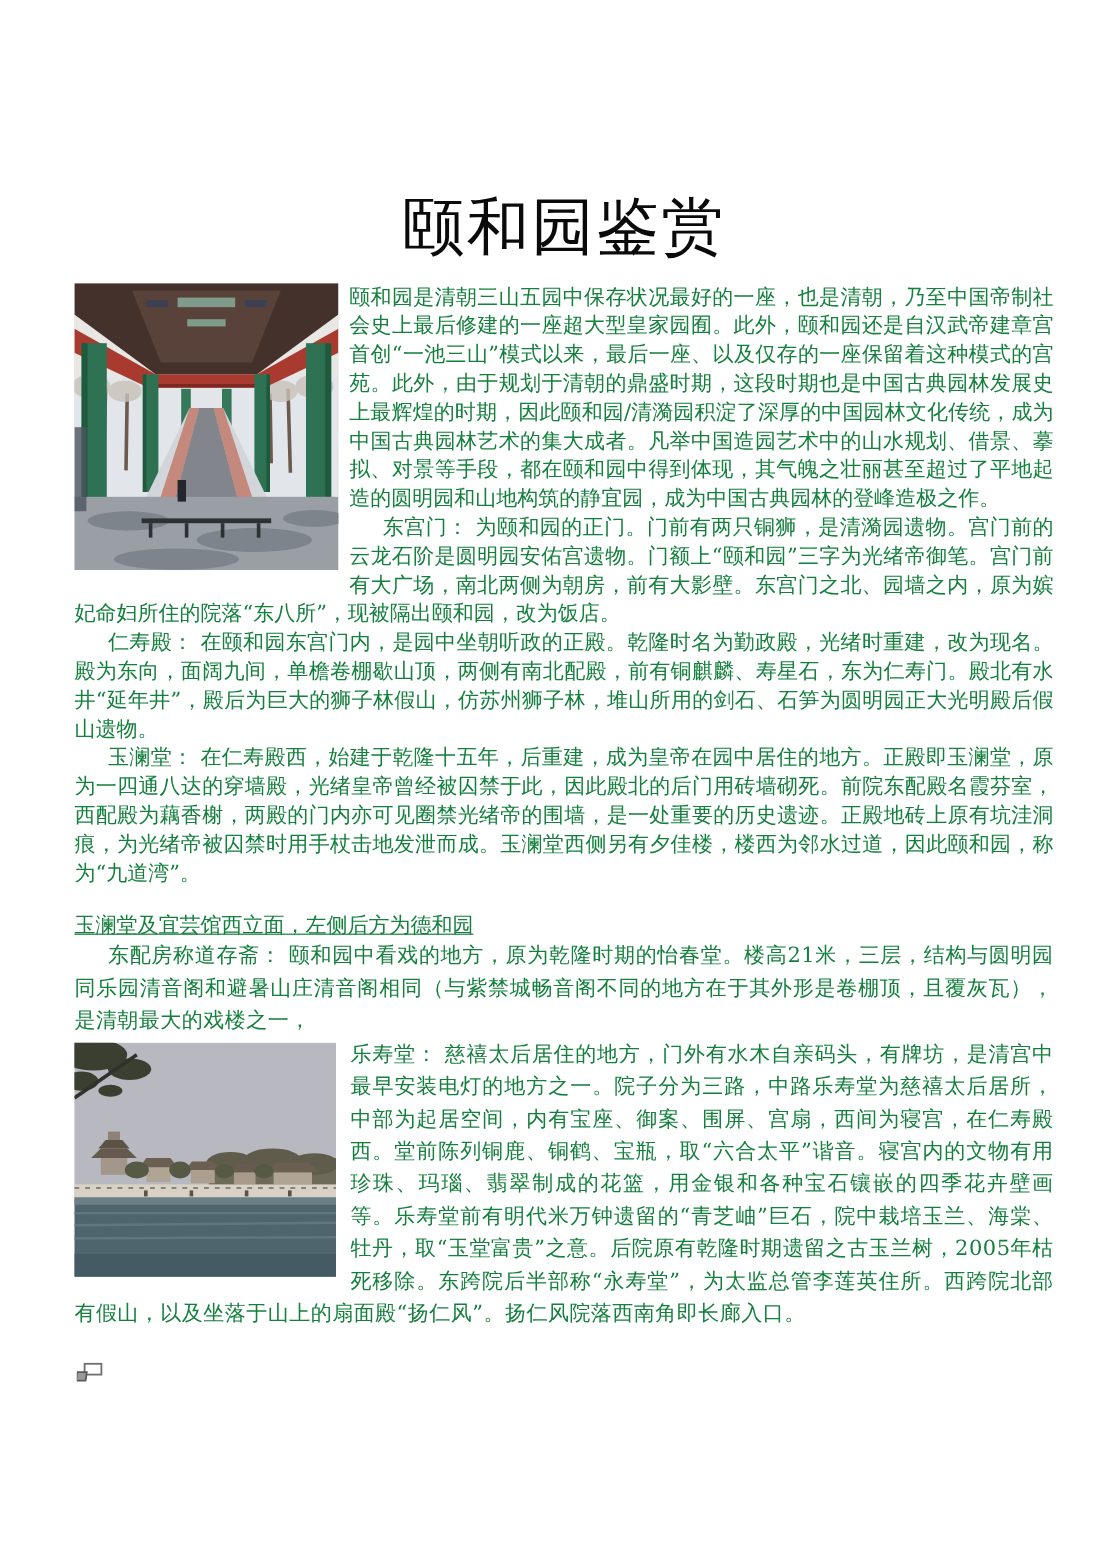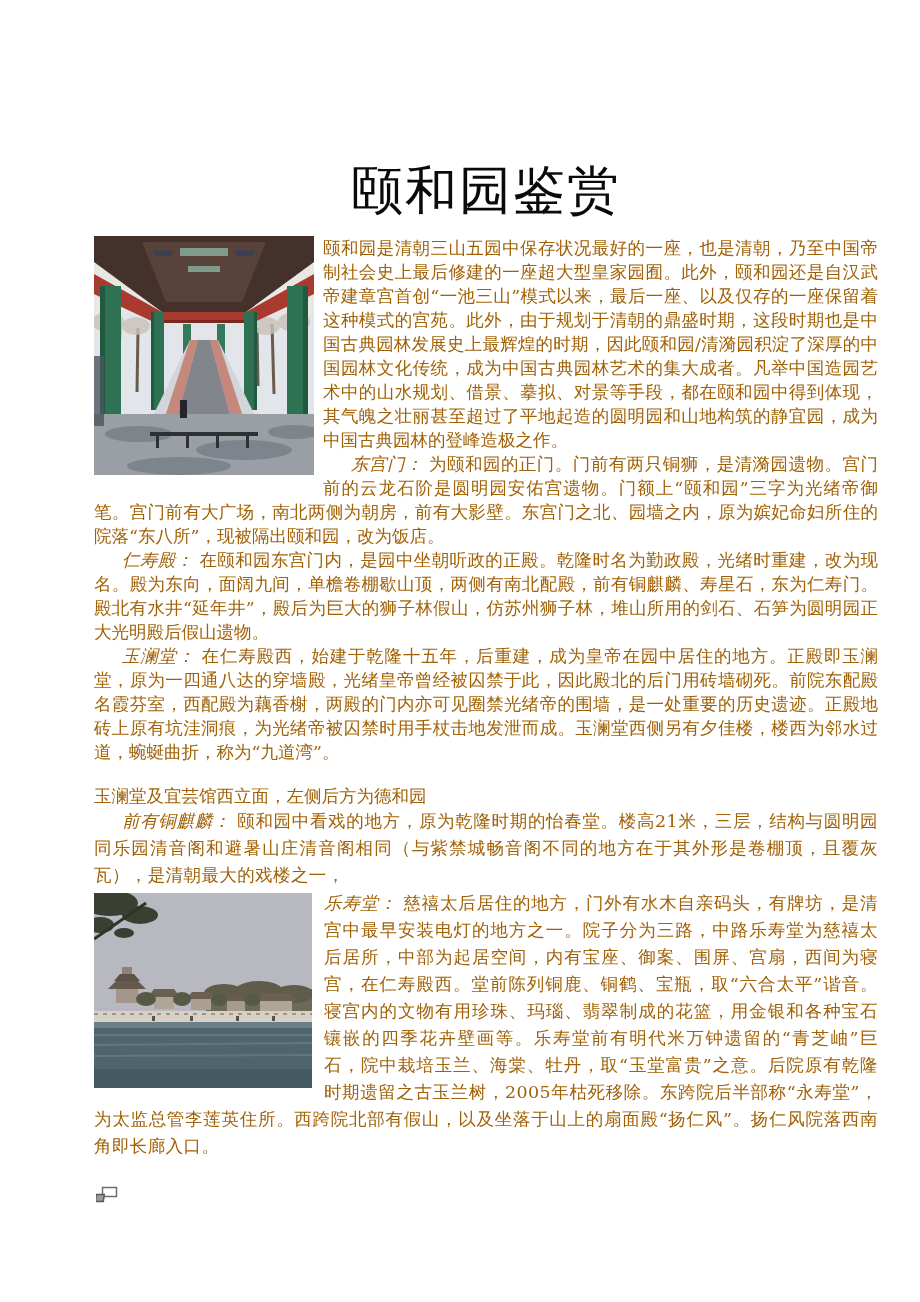--- a/index.html
+++ b/index.html
@@ -1,37 +1,37 @@
 <!DOCTYPE html>
 <html><head>
 <meta charset="utf-8">
 <style>
   html,body{margin:0;padding:0;}
   body{
     width:920px;height:1302px;overflow:hidden;position:relative;
     background:#ffffff;color:#000;
     font-family:"DejaVu Serif","Liberation Serif",serif;
   }
-  .page{position:absolute;inset:0;padding-left:32px;}
+  .page{position:absolute;inset:0;}
   .content{padding:0 42px 0 62px;}
   .doc-title{
     margin:160px 0 0 0;text-align:center;font-weight:400;
     font-size:52px;line-height:60px;letter-spacing:2px;color:#0a0a0a;
   }
   .flow{margin-top:16px;}
   .para{
     margin:0;font-size:17.5px;line-height:24px;text-align:justify;
-    color:#a16207;
+    color:#15803d;
   }
   .indent1{text-indent:28px;}
-  .term{font-style:italic;}
+  .term{}
   .photo{float:left;background:#dcdcdc;}
   .photo.corridor{width:220px;height:239px;margin:0 9px 2px 0;}
   .photo.lake{width:218px;height:195px;margin:3px 12px 2px 0;}
-  .caption-mid{margin-top:20px;font-size:17.5px;line-height:24px;}
+  .caption-mid{margin-top:20px;font-size:17.5px;line-height:24px;text-decoration:underline;}
   .wide{line-height:27px;letter-spacing:0.4px;}
   .flow2{margin-top:1px;}
   .clear{clear:both;}
   .footer{margin-top:26px;}
   .broken-icon{width:24px;height:18px;margin-left:2px;}
 </style>
 </head>
 <body>
 
 <div class="page">
@@ -112,29 +112,29 @@
           <rect x="0" y="120" width="10" height="70" fill="#4c5560" opacity="0.8"></rect>
         </svg>
       </div>
 
       <p class="para"><span>颐和园是清朝三山五园中保存状况最好的一座，也是清朝，乃至中国帝制社会史上最后修建的一座超大型皇家园囿。此外，颐和园还是自汉武帝建章宫首创“一池三山”模式以来，最后一座、以及仅存的一座保留着这种模式的宫苑。此外，由于规划于清朝的鼎盛时期，这段时期也是中国古典园林发展史上最辉煌的时期，因此颐和园/清漪园积淀了深厚的中国园林文化传统，成为中国古典园林艺术的集大成者。凡举中国造园艺术中的山水规划、借景、摹拟、对景等手段，都在颐和园中得到体现，其气魄之壮丽甚至超过了平地起造的圆明园和山地构筑的静宜园，成为中国古典园林的登峰造极之作。</span></p>
 
       <p class="para indent1"><span class="term">东宫门： </span><span>为颐和园的正门。门前有两只铜狮，是清漪园遗物。宫门前的云龙石阶是圆明园安佑宫遗物。门额上“颐和园”三字为光绪帝御笔。宫门前有大广场，南北两侧为朝房，前有大影壁。东宫门之北、园墙之内，原为嫔妃命妇所住的院落“东八所”，现被隔出颐和园，改为饭店。</span></p>
 
       <p class="para indent1"><span class="term">仁寿殿： </span><span>在颐和园东宫门内，是园中坐朝听政的正殿。乾隆时名为勤政殿，光绪时重建，改为现名。殿为东向，面阔九间，单檐卷棚歇山顶，两侧有南北配殿，前有铜麒麟、寿星石，东为仁寿门。殿北有水井“延年井”，殿后为巨大的狮子林假山，仿苏州狮子林，堆山所用的剑石、石笋为圆明园正大光明殿后假山遗物。</span></p>
 
-      <p class="para indent1"><span class="term">玉澜堂： </span><span>在仁寿殿西，始建于乾隆十五年，后重建，成为皇帝在园中居住的地方。正殿即玉澜堂，原为一四通八达的穿墙殿，光绪皇帝曾经被囚禁于此，因此殿北的后门用砖墙砌死。前院东配殿名霞芬室，西配殿为藕香榭，两殿的门内亦可见圈禁光绪帝的围墙，是一处重要的历史遗迹。正殿地砖上原有坑洼洞痕，为光绪帝被囚禁时用手杖击地发泄而成。玉澜堂西侧另有夕佳楼，楼西为邻水过道，蜿蜒曲折，称为“九道湾”。</span></p>
+      <p class="para indent1"><span class="term">玉澜堂： </span><span>在仁寿殿西，始建于乾隆十五年，后重建，成为皇帝在园中居住的地方。正殿即玉澜堂，原为一四通八达的穿墙殿，光绪皇帝曾经被囚禁于此，因此殿北的后门用砖墙砌死。前院东配殿名霞芬室，西配殿为藕香榭，两殿的门内亦可见圈禁光绪帝的围墙，是一处重要的历史遗迹。正殿地砖上原有坑洼洞痕，为光绪帝被囚禁时用手杖击地发泄而成。玉澜堂西侧另有夕佳楼，楼西为邻水过道，因此颐和园，称为“九道湾”。</span></p>
 
     </div>
 
     <div class="clear"></div>
 
     <p class="para caption-mid">玉澜堂及宜芸馆西立面，左侧后方为德和园</p>
 
-    <p class="para wide indent1"><span class="term">前有铜麒麟： </span><span>颐和园中看戏的地方，原为乾隆时期的怡春堂。楼高21米，三层，结构与圆明园同乐园清音阁和避暑山庄清音阁相同（与紫禁城畅音阁不同的地方在于其外形是卷棚顶，且覆灰瓦），是清朝最大的戏楼之一，</span></p>
+    <p class="para wide indent1"><span class="term">东配房称道存斋： </span><span>颐和园中看戏的地方，原为乾隆时期的怡春堂。楼高21米，三层，结构与圆明园同乐园清音阁和避暑山庄清音阁相同（与紫禁城畅音阁不同的地方在于其外形是卷棚顶，且覆灰瓦），是清朝最大的戏楼之一，</span></p>
 
     <div class="flow2">
       <div class="photo lake">
         <svg width="218" height="195" viewBox="0 0 218 195">
           <rect width="218" height="195" fill="#b7b8c0"></rect>
 
           <g fill="#3a3f31">
             <ellipse cx="16" cy="10" rx="28" ry="13"></ellipse>
               <ellipse cx="46" cy="22" rx="18" ry="9"></ellipse>
             <ellipse cx="6" cy="32" rx="14" ry="8"></ellipse>

